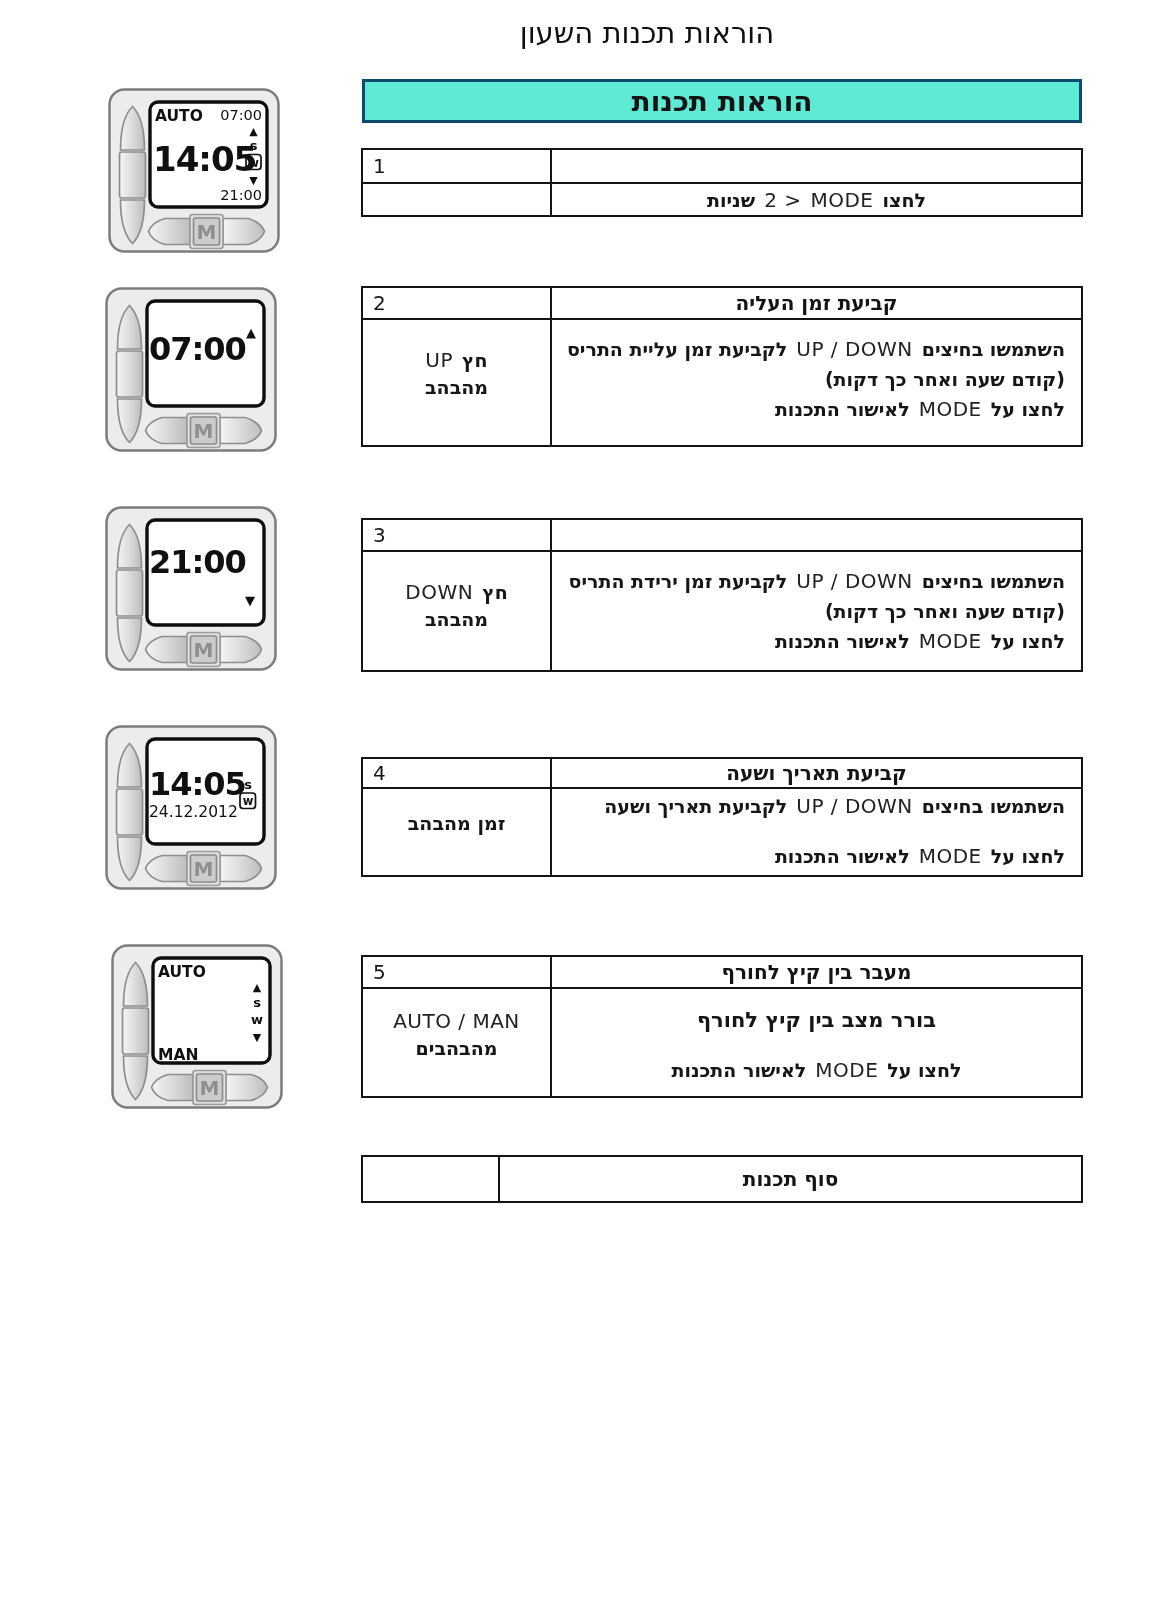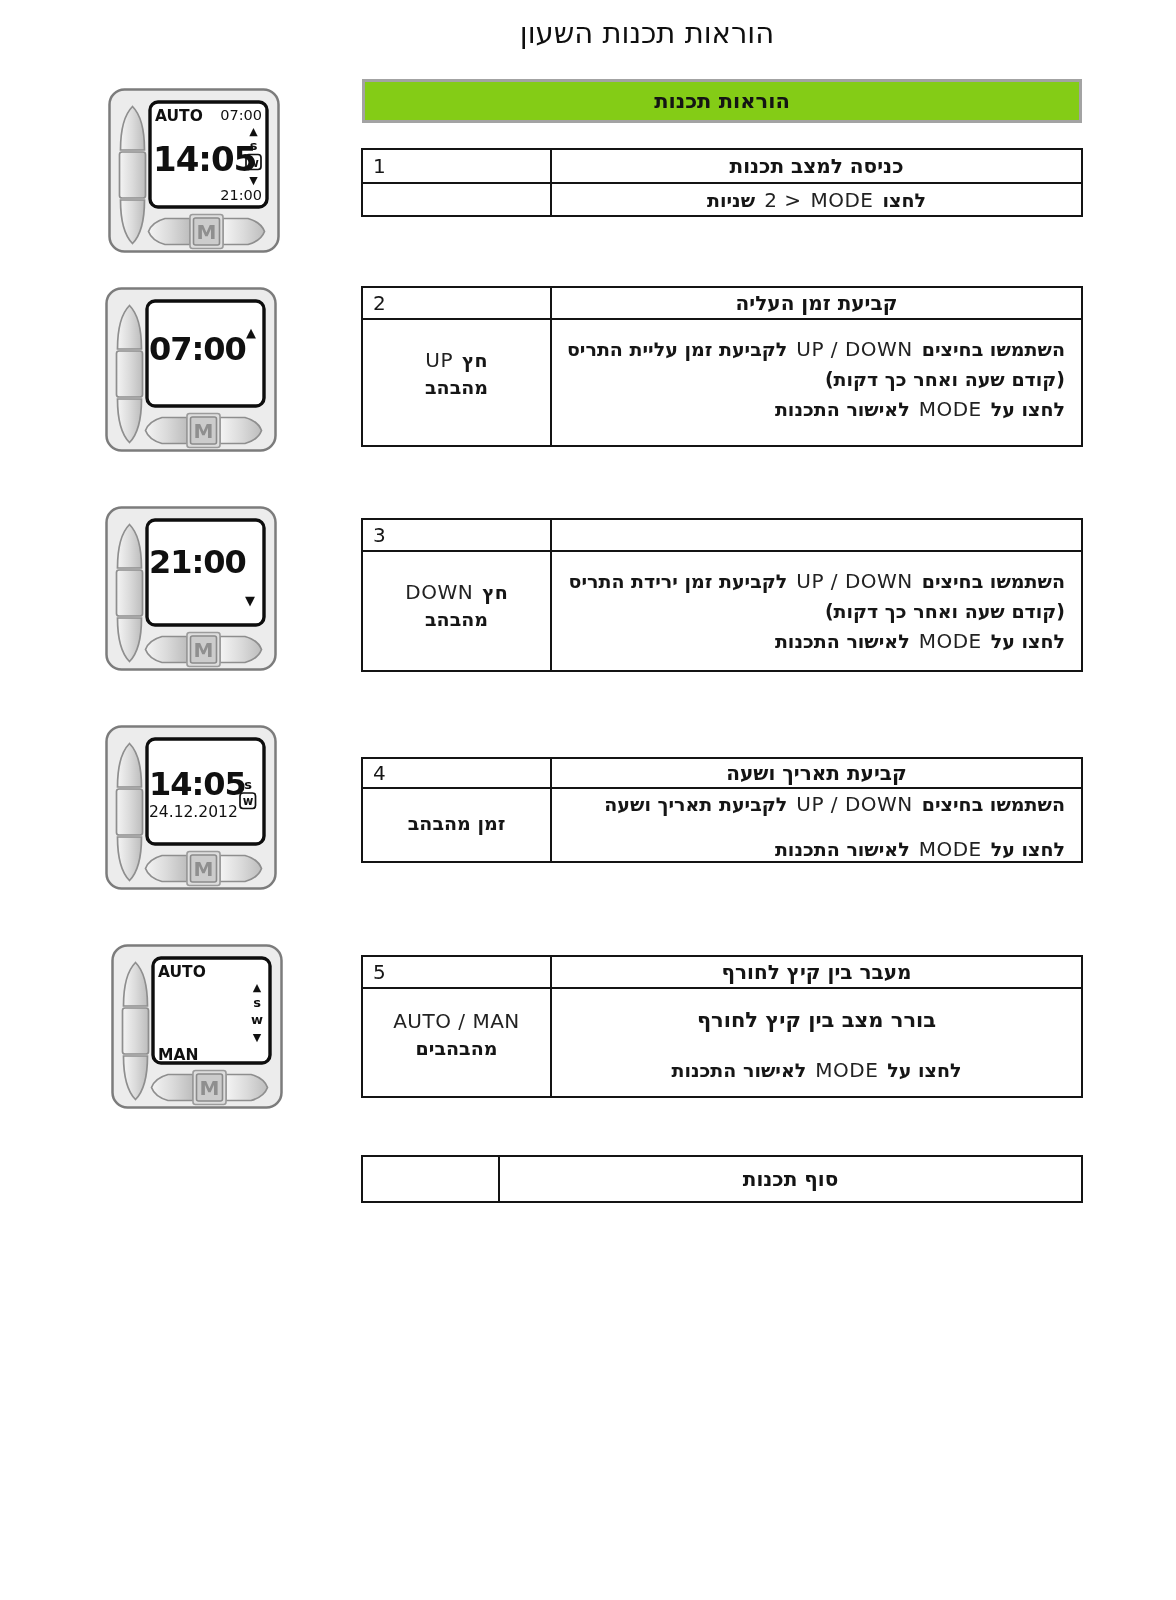--- a/index.html
+++ b/index.html
@@ -7,23 +7,23 @@
     width:1176px;height:1600px;position:relative;background:#ffffff;
     font-family:"DejaVu Sans",sans-serif;color:#111;overflow:hidden;
   }
 
   #page-title{
     position:absolute;left:362px;top:16px;width:570px;
     text-align:center;font-size:29px;font-weight:normal;direction:rtl;color:#0f0f0f;
   }
   #banner{
     position:absolute;left:362px;top:79px;width:720px;height:44px;box-sizing:border-box;
-    background:#84cc16;border:3px solid #a3a3a3;
+    background:#5eead4;border:3px solid #0c4a6e;
     display:flex;align-items:center;justify-content:center;
-    font-size:21px;font-weight:bold;direction:rtl;color:#141414;
+    font-size:28px;font-weight:bold;direction:rtl;color:#141414;
   }
 
   .tbl{position:absolute;left:361px;width:722px;box-sizing:border-box;border:2px solid #141414;background:#fff}
   .row{display:flex}
   .row.hdr{border-bottom:2px solid #141414}
   .cell-left{width:189px;flex:none;border-right:2px solid #141414;box-sizing:border-box}
   .cell-main{flex:1;min-width:0;box-sizing:border-box}
   .num{display:flex;align-items:center;padding-left:10px;font-size:20px;direction:ltr;color:#161616}
   .stitle{display:flex;align-items:center;justify-content:center;font-size:20px;font-weight:bold;direction:rtl;color:#141414}
   .lines{display:flex;flex-direction:column}
@@ -45,21 +45,21 @@
   #t2{top:286px}
   #t2 .hdr{height:30px}
   #t2 .bdy{height:125px}
 
   #t3{top:518px}
   #t3 .hdr{height:30px}
   #t3 .bdy{height:118px}
 
   #t4{top:757px}
   #t4 .hdr{height:28px}
-  #t4 .bdy{height:72px}
+  #t4 .bdy{height:86px}
   #t4 .main{padding-top:2px}
   #t4 .main .line + .line{margin-top:20px}
   #t4 .side{padding-top:20px}
 
   #t5{top:955px}
   #t5 .hdr{height:30px}
   #t5 .bdy{height:107px}
   #t5 .main{padding-top:16px}
   #t5 .main .line + .line{margin-top:20px}
   #t5 .side{padding-top:18px}
@@ -105,21 +105,20 @@
     </g>
   </defs>
 </svg>
 
 <div id="page-title">הוראות תכנות השעון</div>
 <div id="banner">הוראות תכנות</div>
 
 <div class="tbl" id="t1">
   <div class="row hdr">
     <div class="cell-left num">1</div>
-    <div class="cell-main stitle">כניסה למצב תכנות</div>
   </div>
   <div class="row bdy">
     <div class="cell-left"></div>
     <div class="cell-main lines main">
       <div class="line c">
           <span class="he">לחצו</span>
           <span class="lat" dir="ltr">MODE</span>
           <span class="lat" dir="ltr">2 &gt;</span>
           <span class="he">שניות</span>
         </div>

